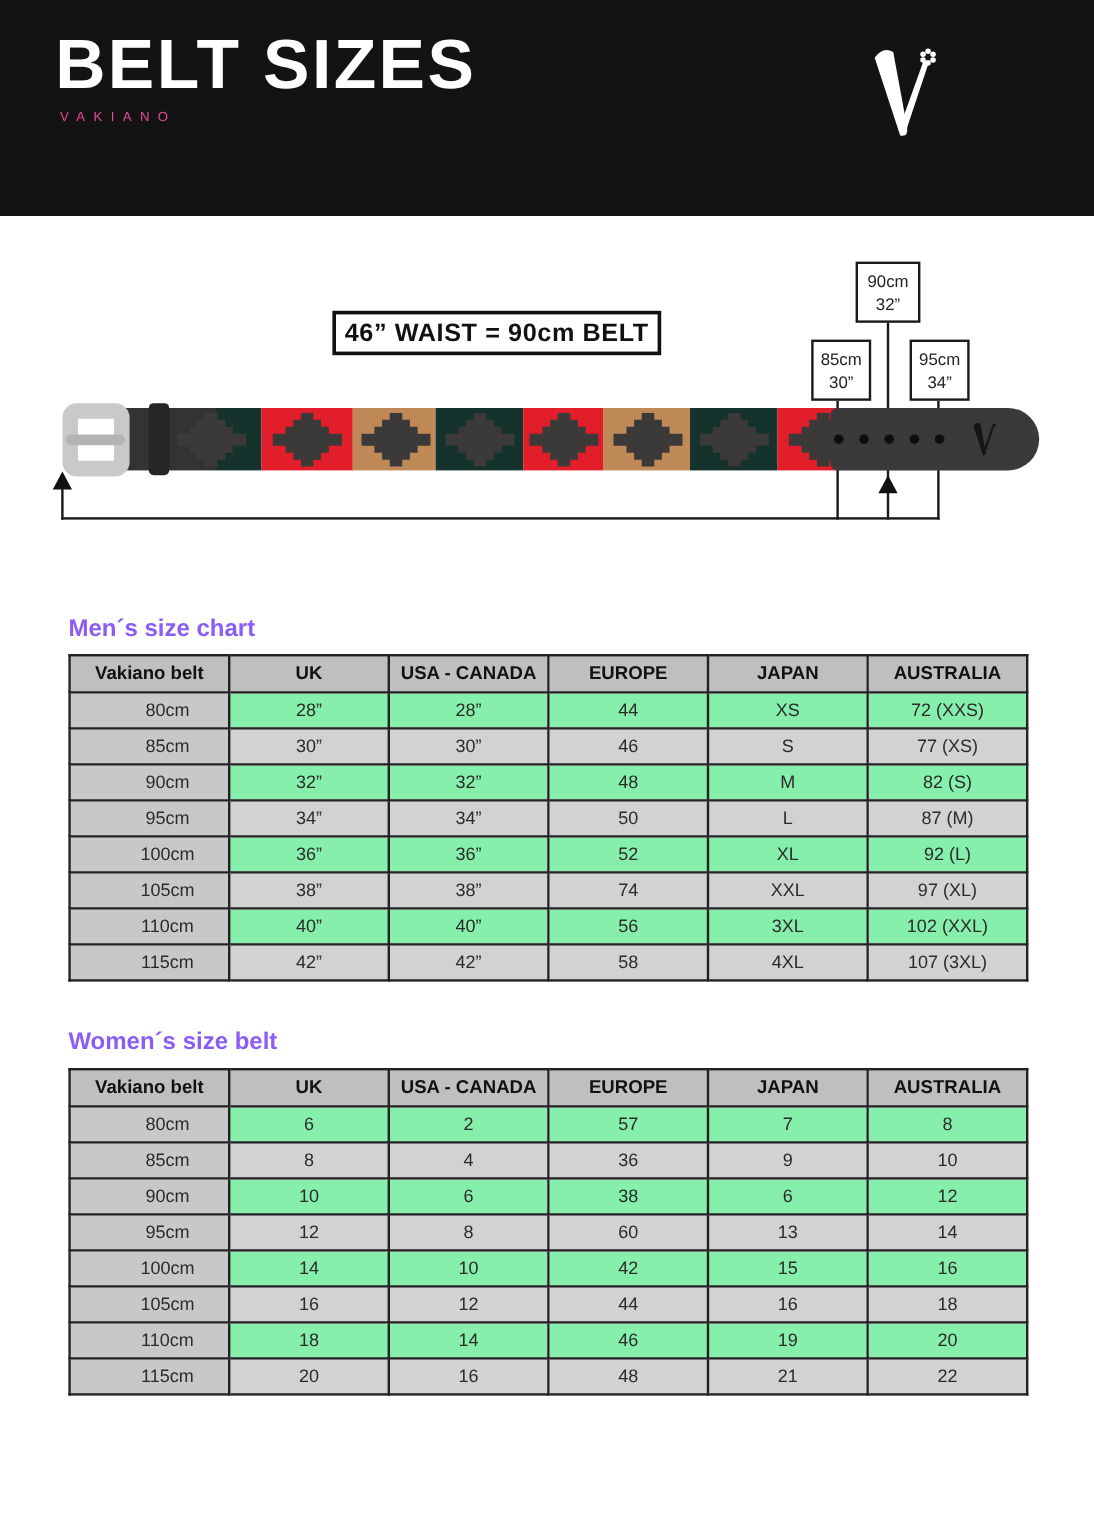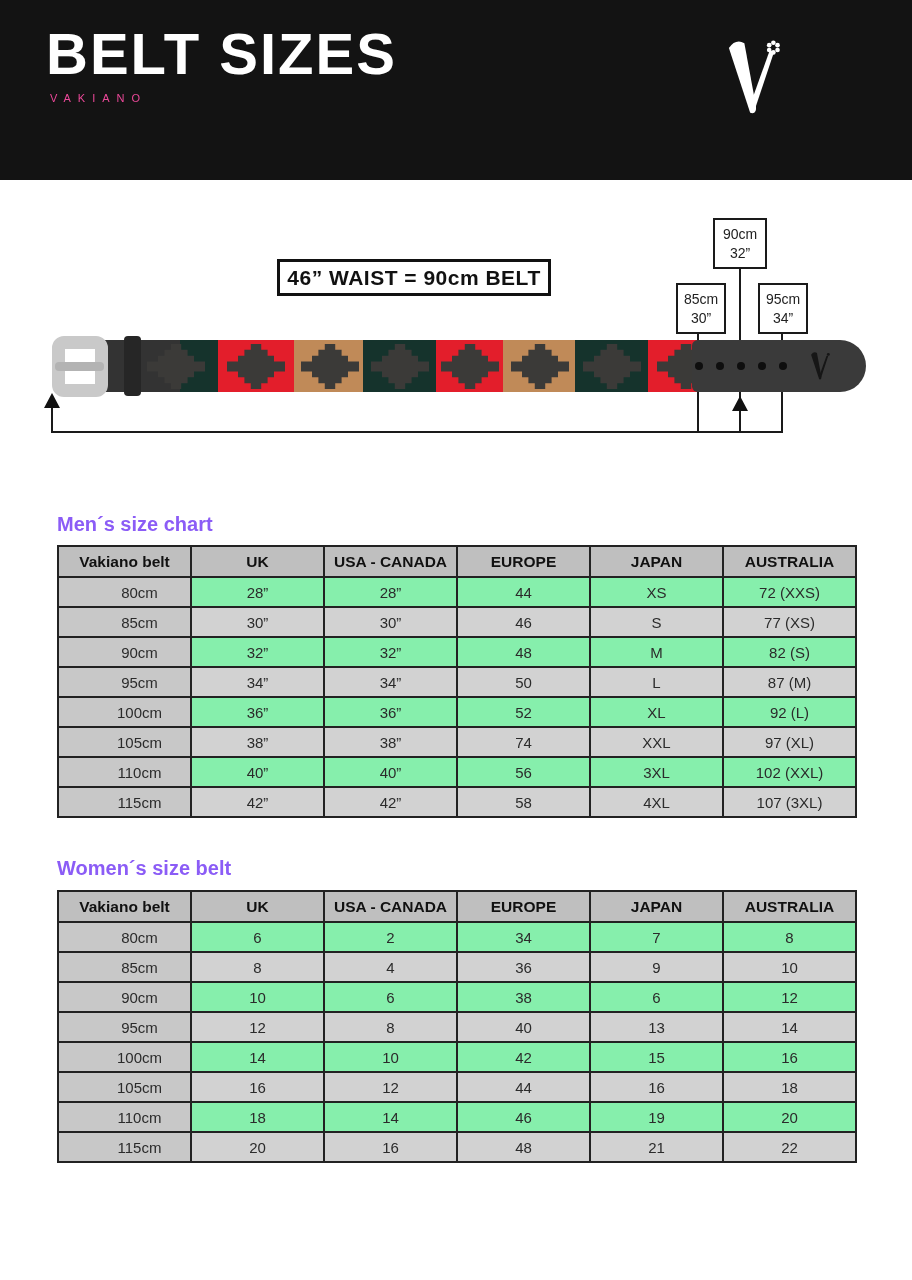--- a/index.html
+++ b/index.html
@@ -273,21 +273,21 @@
           <th>EUROPE</th>
           <th>JAPAN</th>
           <th>AUSTRALIA</th>
         </tr>
       </thead>
     <tbody>
         <tr class="row-light">
           <td>80cm</td>
           <td>6</td>
           <td>2</td>
-          <td>34</td>
+          <td>57</td>
           <td>7</td>
           <td>8</td>
         </tr>
         <tr class="row-dark">
           <td>85cm</td>
           <td>8</td>
           <td>4</td>
           <td>36</td>
           <td>9</td>
           <td>10</td>
@@ -297,21 +297,21 @@
           <td>10</td>
           <td>6</td>
           <td>38</td>
           <td>6</td>
           <td>12</td>
         </tr>
         <tr class="row-dark">
           <td>95cm</td>
           <td>12</td>
           <td>8</td>
-          <td>40</td>
+          <td>60</td>
           <td>13</td>
           <td>14</td>
         </tr>
         <tr class="row-light">
           <td>100cm</td>
           <td>14</td>
           <td>10</td>
           <td>42</td>
           <td>15</td>
           <td>16</td>

